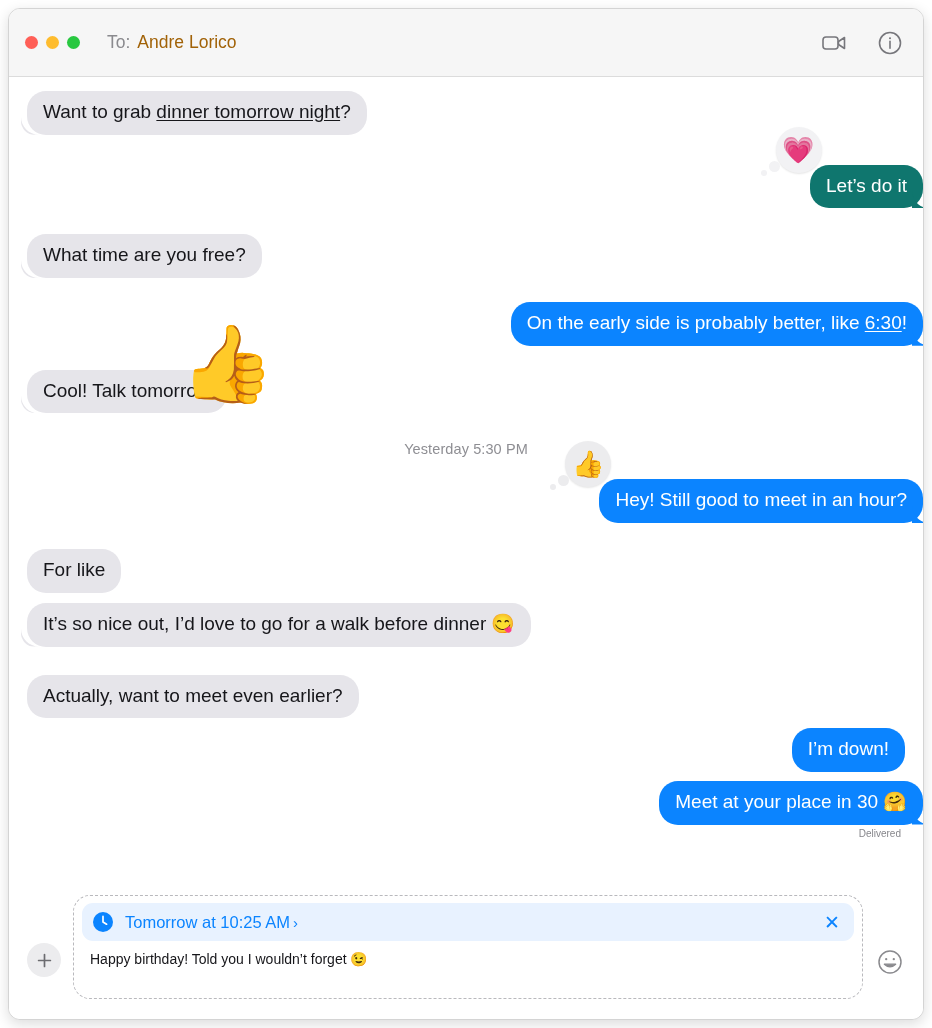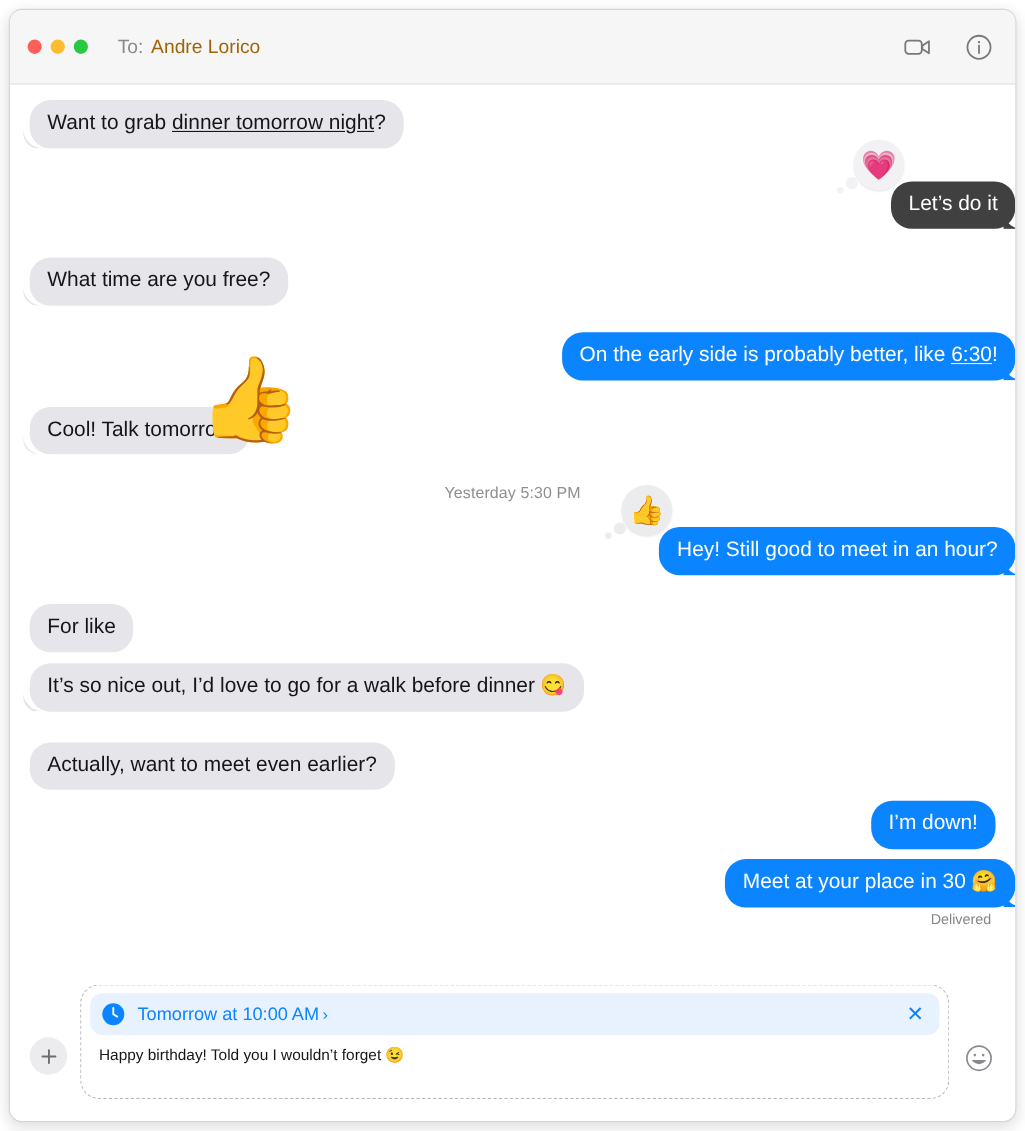--- a/index.html
+++ b/index.html
@@ -68,21 +68,21 @@
     position: relative;
     max-width: 640px;
     padding: 9px 16px 10px 16px;
     border-radius: 19px;
     font-size: 19px;
     line-height: 1.3;
     word-wrap: break-word;
   }
   .bubble.gray { background: #e6e5ea; color: #16161a; }
   .bubble.blue { background: #0b84ff; color: #ffffff; }
-  .bubble.blue-light { background: #404040; color: #ffffff; }
+  .bubble.blue-light { background: #0f766e; color: #ffffff; }
   .bubble u { text-decoration: underline; text-underline-offset: 2px; }
   
   .bubble.tail-left::after {
     content: "";
     position: absolute;
     left: -6px; bottom: 0;
     width: 18px; height: 18px;
     background: inherit;
     border-bottom-right-radius: 14px;
     clip-path: path("M18,18 L18,0 C18,10 10,18 0,18 Z");
@@ -130,21 +130,21 @@
   .time-divider {
     text-align: center;
     color: #8e8e93;
     font-size: 14.5px;
     margin: 28px 0 22px 0;
     letter-spacing: 0.1px;
   }
   .delivered {
     text-align: right;
     color: #86868b;
-    font-size: 13px;
+    font-size: 10px;
     padding-right: 22px;
     margin-top: 3px;
     margin-bottom: 6px;
   }
   
   .compose-area {
     flex: none;
     display: flex;
     align-items: flex-end;
     padding: 0 18px 20px 18px;
@@ -322,21 +322,21 @@
 
     <div class="compose-field">
       <div class="schedule-chip">
         <span>
           <svg class="clock-icon" viewBox="0 0 22 22">
             <circle cx="11" cy="11" r="10" fill="#0b84ff"></circle>
             <path d="M11 5.4 L11 11 L14.6 13.2" stroke="#ffffff" stroke-width="1.7" stroke-linecap="round" stroke-linejoin="round" fill="none"></path>
           </svg>
         </span>
         <span class="chip-text">
-          <span>Tomorrow at 10:00 AM</span><span class="chev">›</span>
+          <span>Tomorrow at 10:25 AM</span><span class="chev">›</span>
         </span>
         <span class="chip-close">✕</span>
       </div>
       <div class="compose-text">Happy birthday! Told you I wouldn’t forget 😉</div>
     </div>
 
     <div class="emoji-btn">
       <span>
         <svg viewBox="0 0 30 30" fill="none" stroke="#8a8a8e" stroke-width="1.5">
           <circle cx="15" cy="15" r="11"></circle>

